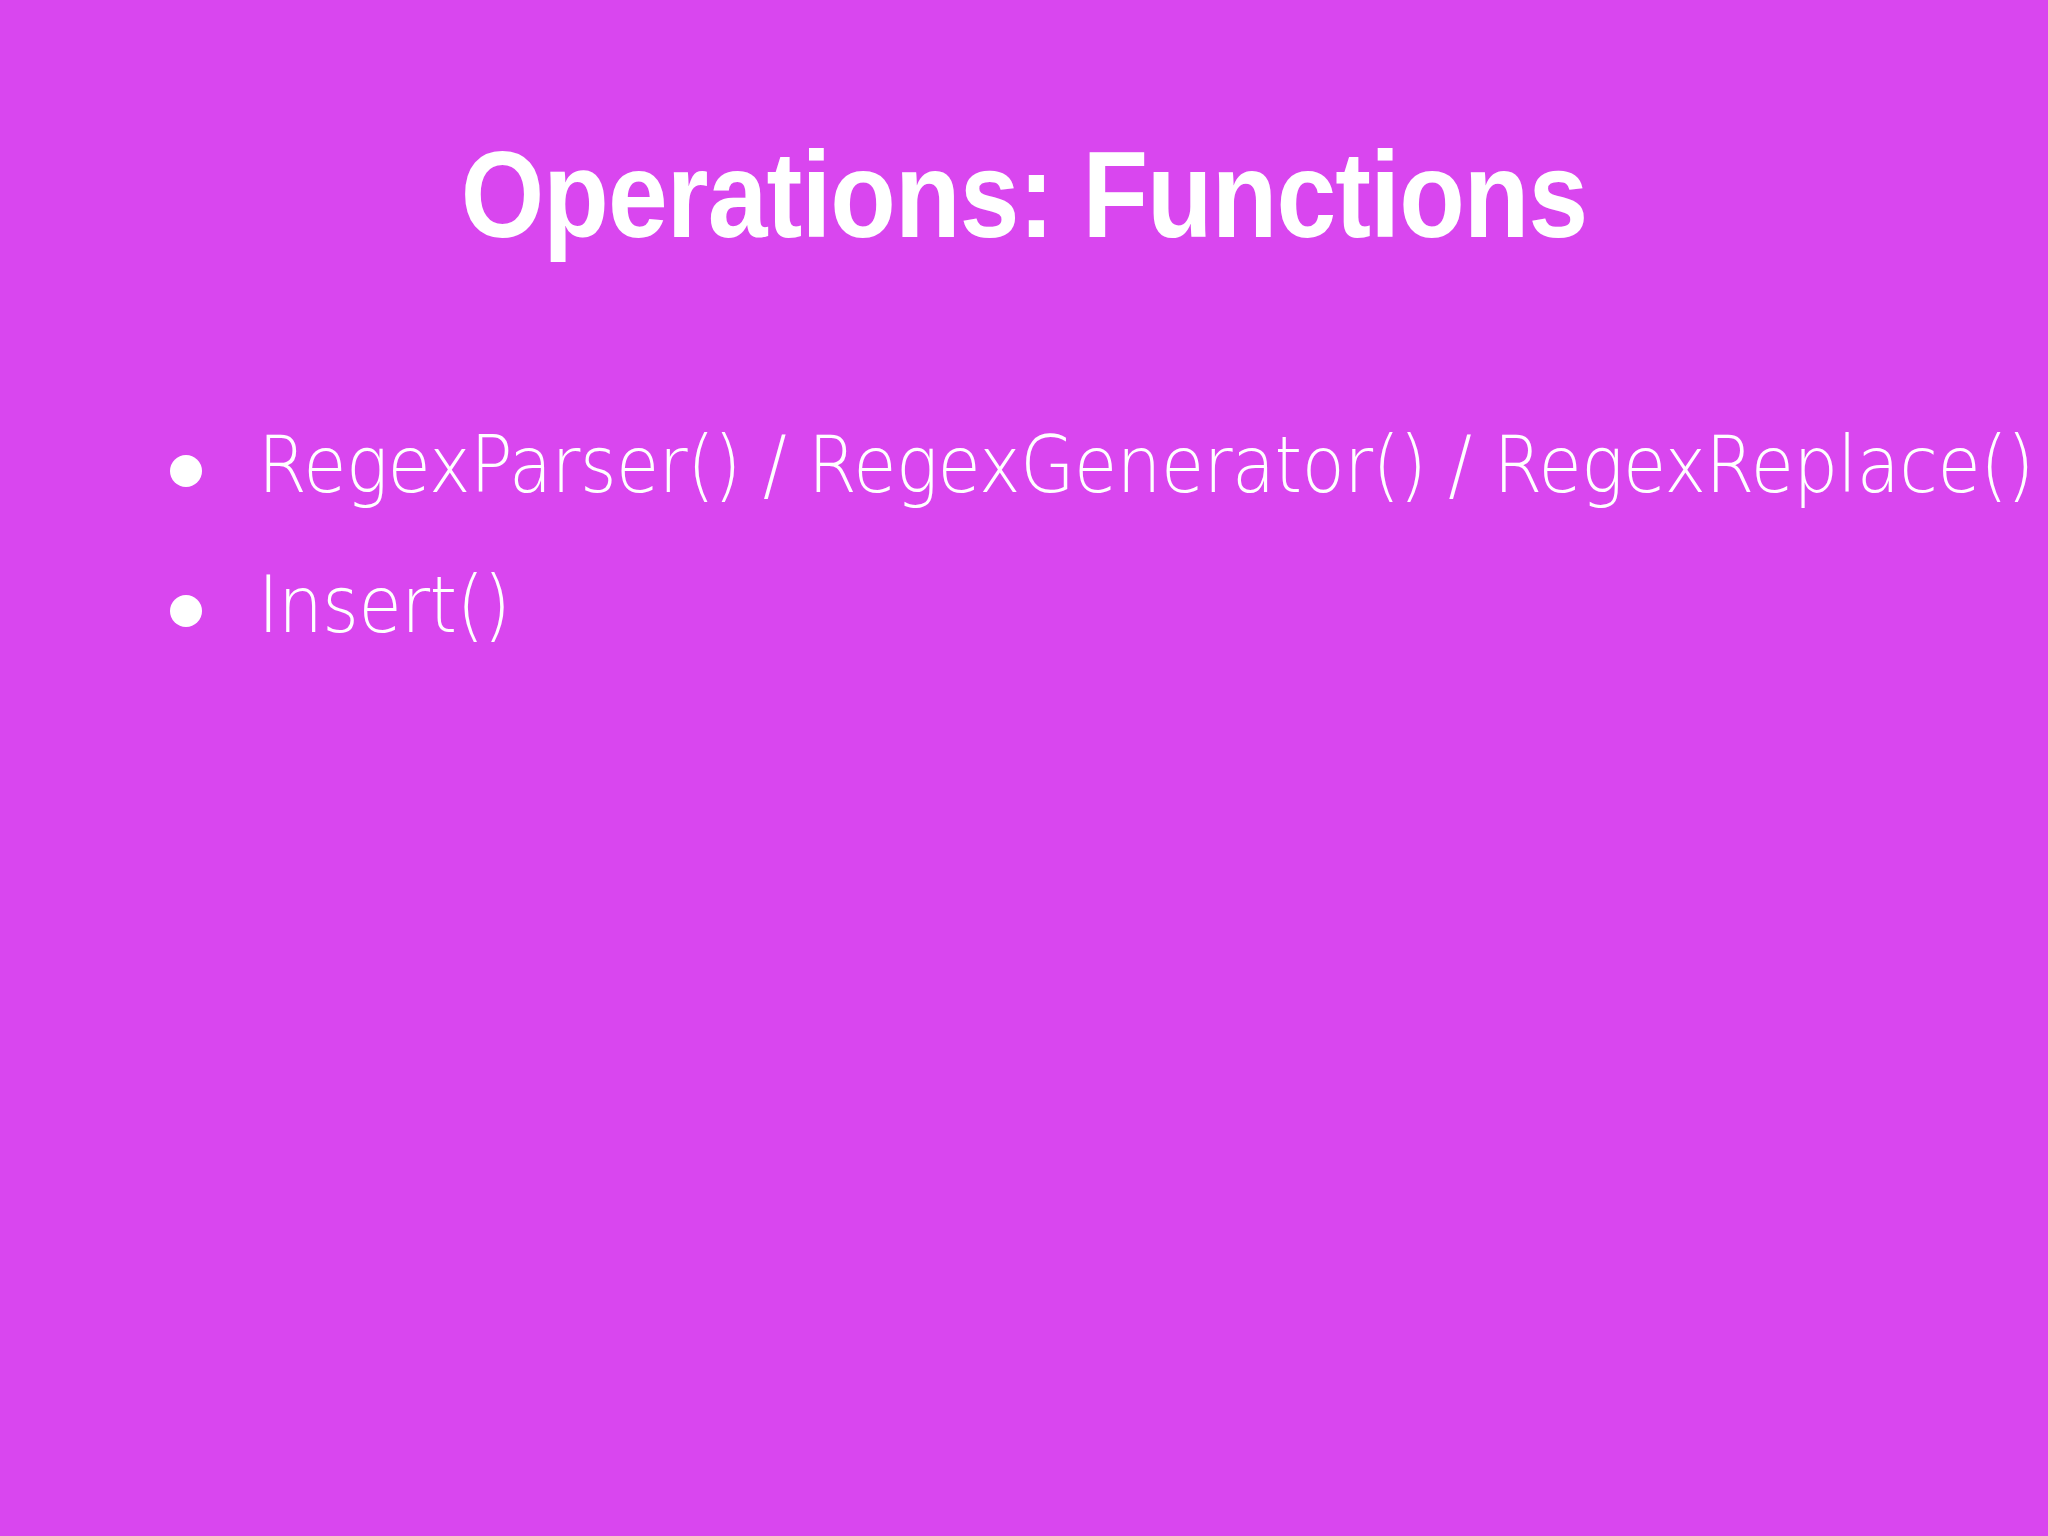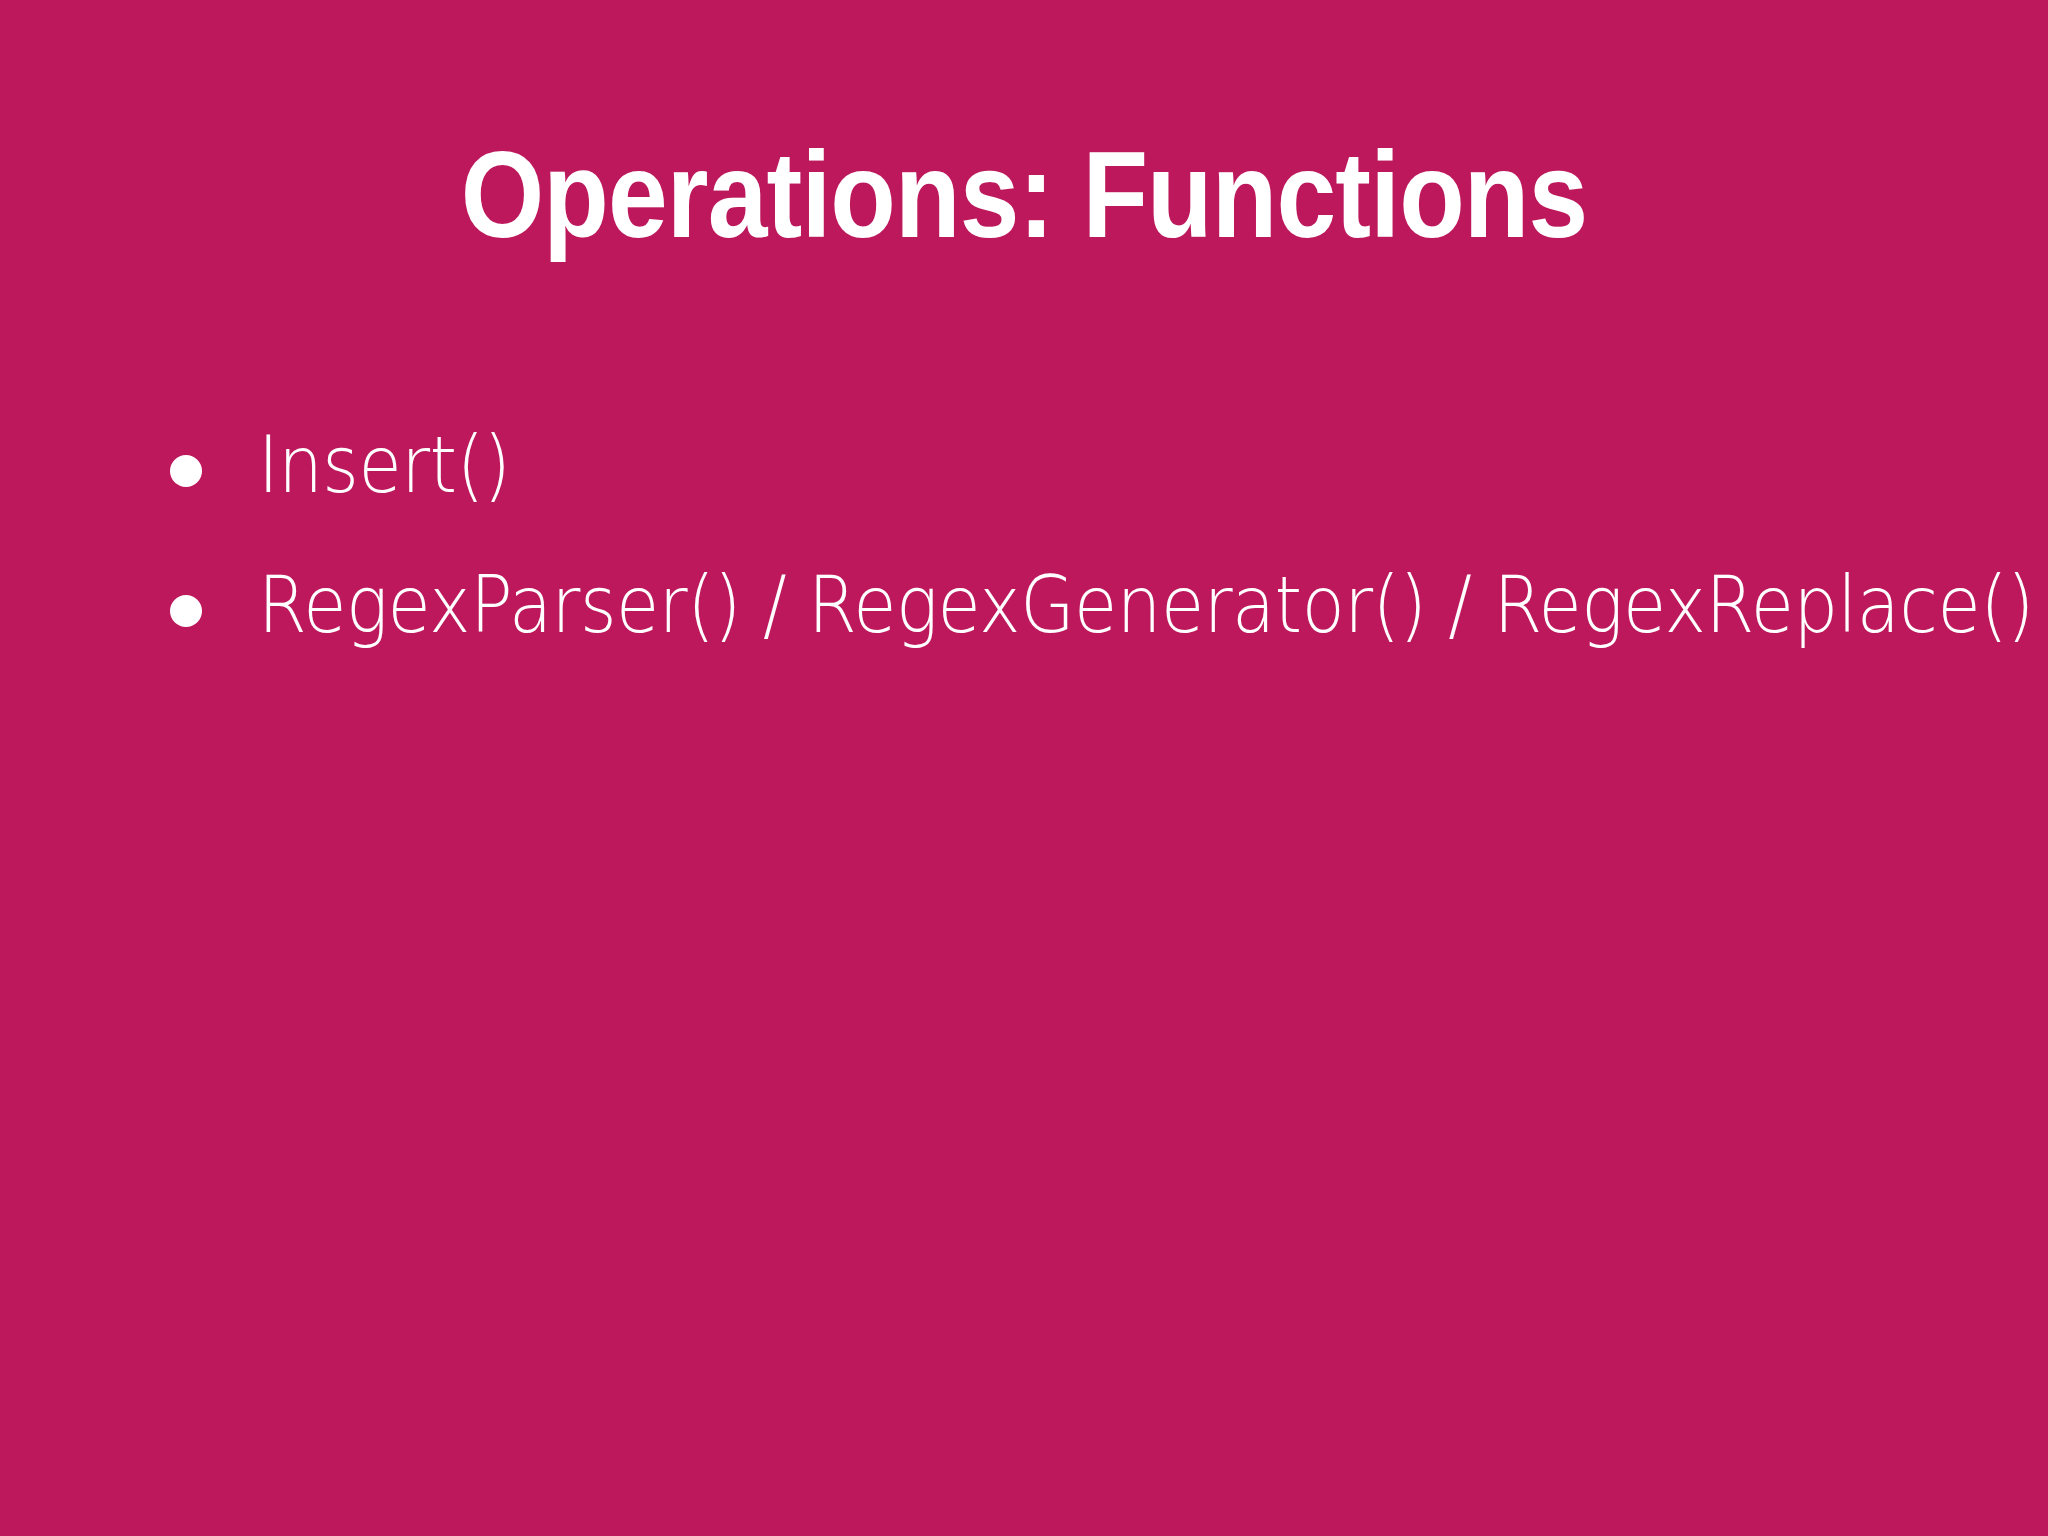--- a/index.html
+++ b/index.html
@@ -4,21 +4,21 @@
 <style>
   html, body {
     margin: 0;
     padding: 0;
     background: #000000;
   }
   #slide {
     position: relative;
     width: 2048px;
     height: 1536px;
-    background: #be185d;
+    background: #d946ef;
     overflow: hidden;
     box-sizing: border-box;
   }
   #slide-title {
     position: absolute;
     left: 0;
     top: 52px;
     width: 2048px;
     text-align: center;
     color: #ffffff;
@@ -72,24 +72,24 @@
 <body>
 
 <div id="slide">
 
   <h1 id="slide-title">Operations: Functions</h1>
 
   <ul id="bullet-list">
 
     <li class="bullet-row">
       <span class="bullet-marker"></span>
-      <span class="bullet-text">Insert()</span>
+      <span class="bullet-text">RegexParser() / RegexGenerator() / RegexReplace()</span>
     </li>
 
     <li class="bullet-row">
       <span class="bullet-marker"></span>
-      <span class="bullet-text">RegexParser() / RegexGenerator() / RegexReplace()</span>
+      <span class="bullet-text">Insert()</span>
     </li>
 
 
   </ul>
 
 </div>
 
 </body></html>

